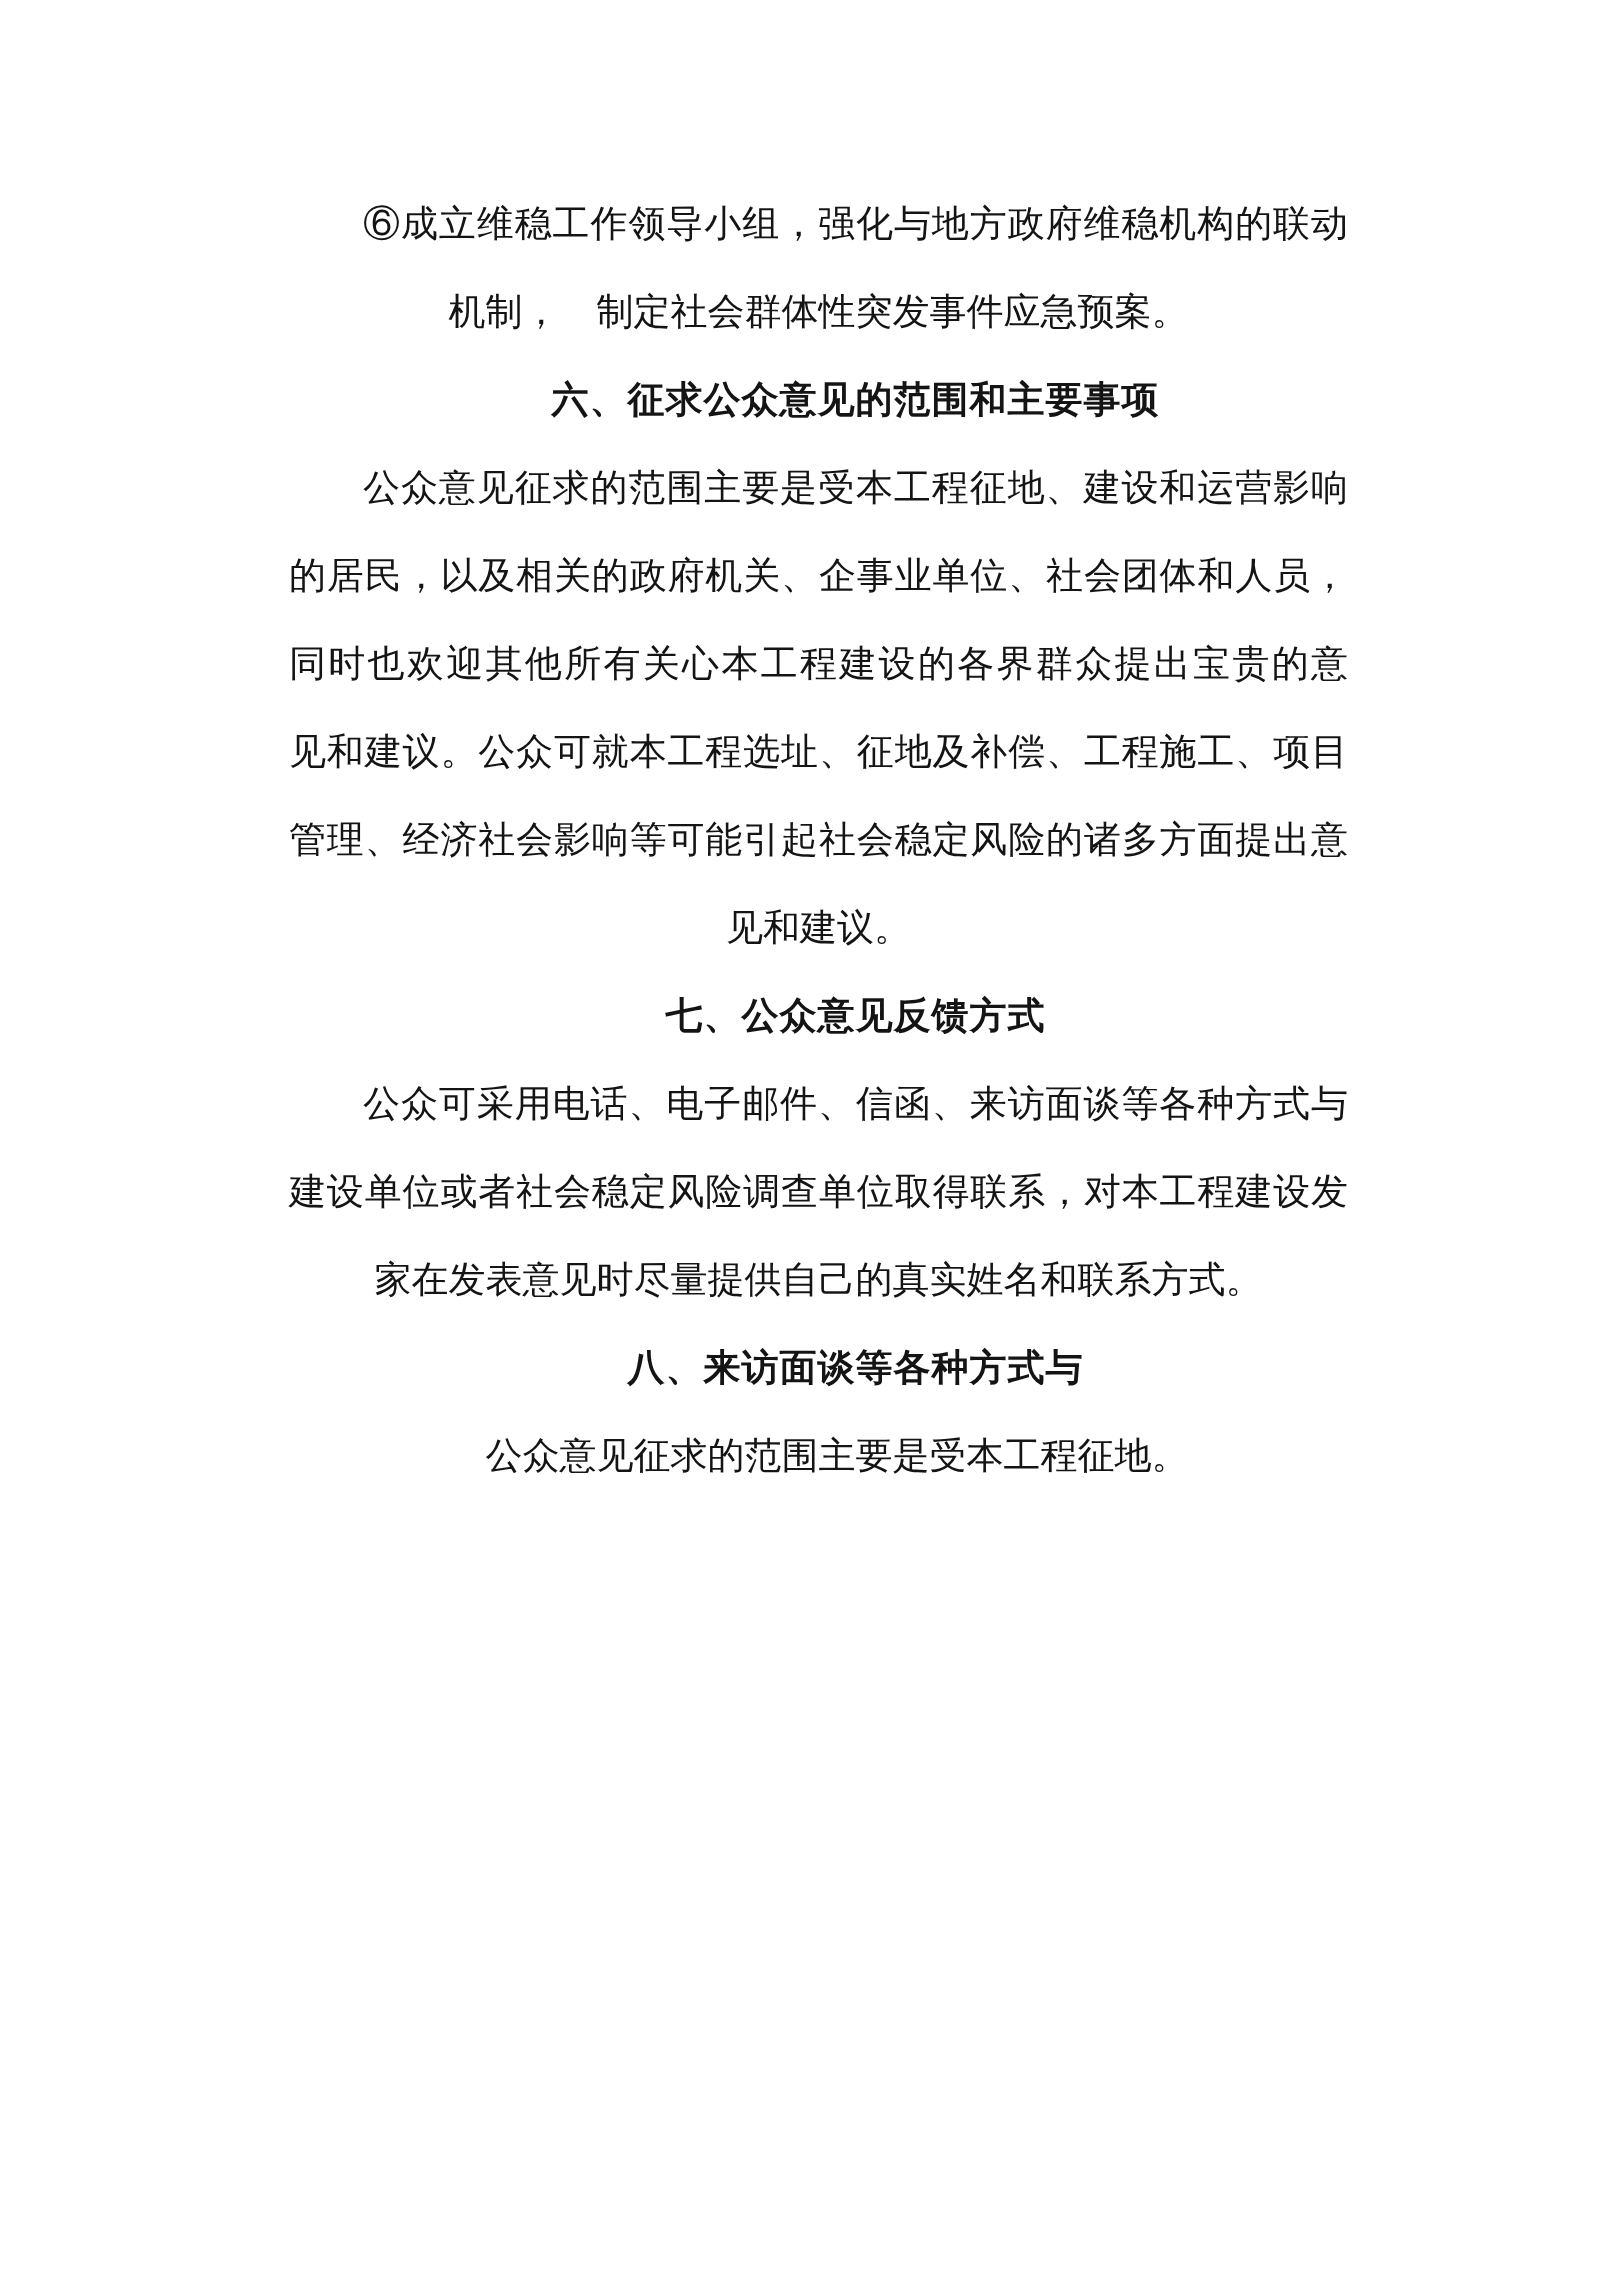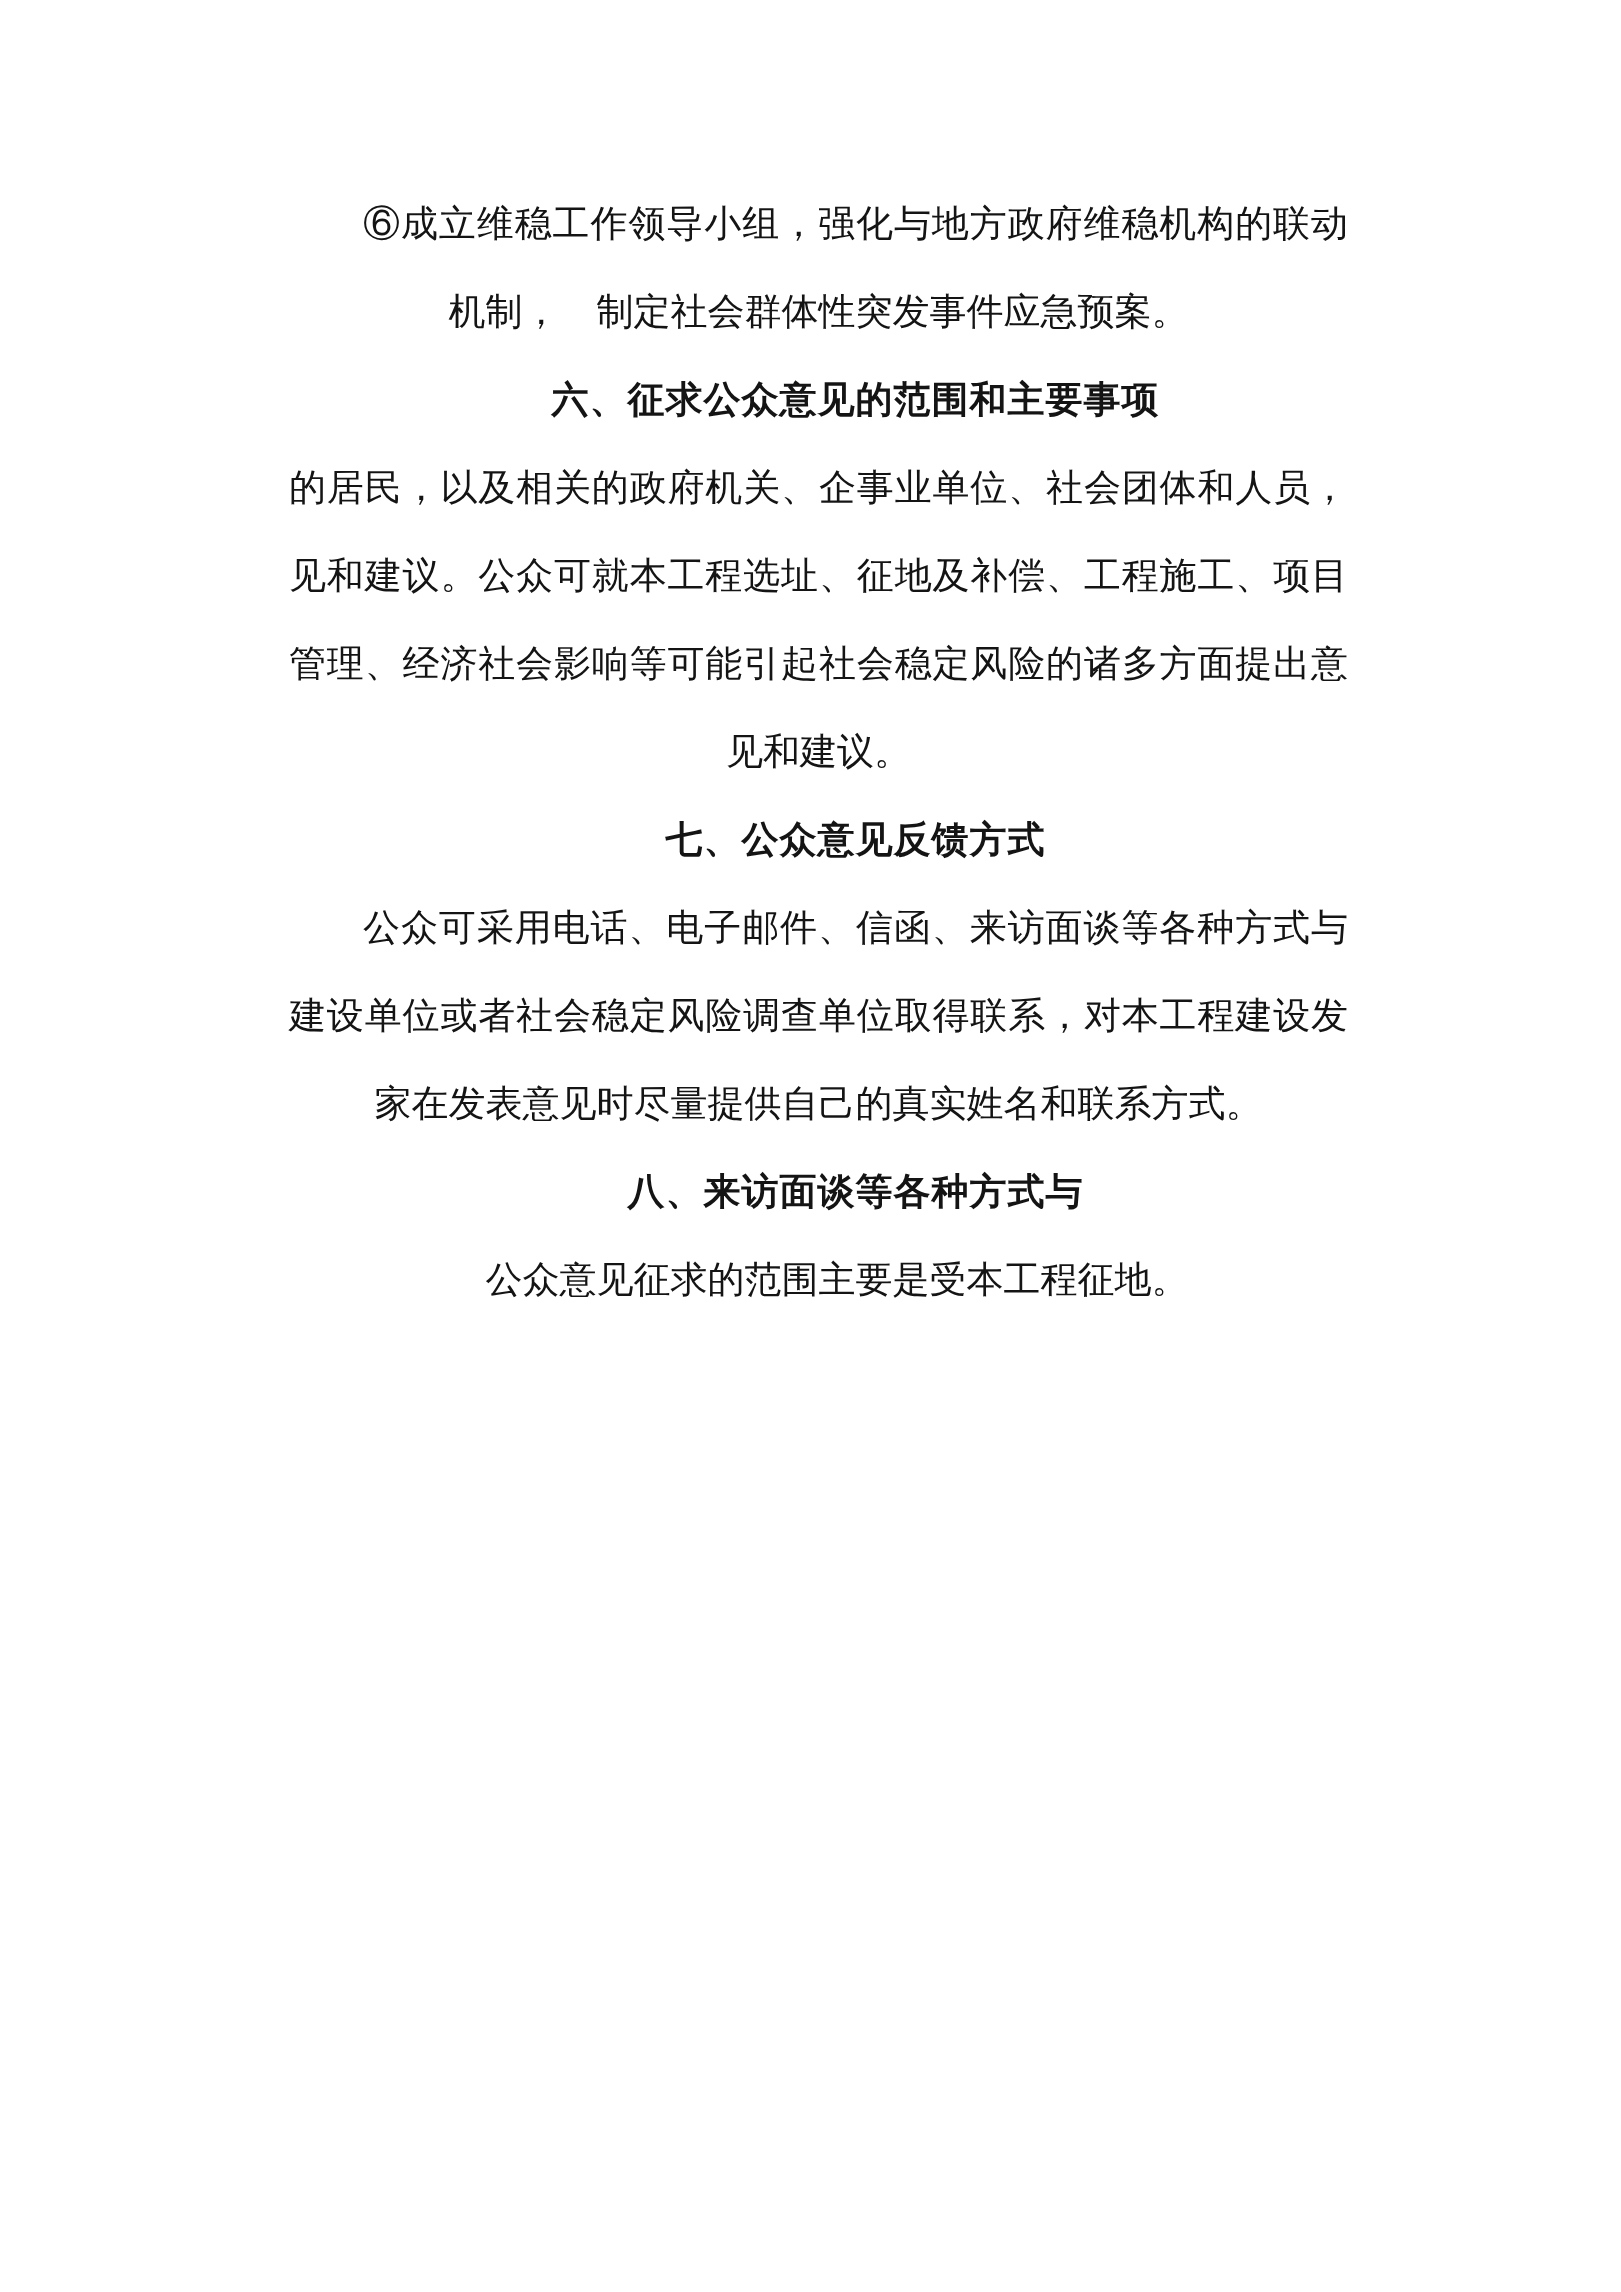--- a/index.html
+++ b/index.html
@@ -53,21 +53,23 @@
   }
 </style>
 </head>
 <body>
 
 <div class="page">
   <div class="textblock">
     <div class="ln full ind2">⑥成立维稳工作领导小组，强化与地方政府维稳机构的联动</div>
     <div class="ln">机制，　制定社会群体性突发事件应急预案。</div>
     <div class="ln heading ind2">六、征求公众意见的范围和主要事项</div>
+    <div class="ln full ind2">公众意见征求的范围主要是受本工程征地、建设和运营影响</div>
     <div class="ln full">的居民，以及相关的政府机关、企事业单位、社会团体和人员，</div>
+    <div class="ln full">同时也欢迎其他所有关心本工程建设的各界群众提出宝贵的意</div>
     <div class="ln full">见和建议。公众可就本工程选址、征地及补偿、工程施工、项目</div>
     <div class="ln full">管理、经济社会影响等可能引起社会稳定风险的诸多方面提出意</div>
     <div class="ln">见和建议。</div>
     <div class="ln heading ind2">七、公众意见反馈方式</div>
     <div class="ln full ind2">公众可采用电话、电子邮件、信函、来访面谈等各种方式与</div>
     <div class="ln full">建设单位或者社会稳定风险调查单位取得联系，对本工程建设发</div>
     <div class="ln">家在发表意见时尽量提供自己的真实姓名和联系方式。</div>
     <div class="ln heading ind2">八、来访面谈等各种方式与</div>
     <div class="ln ind1">公众意见征求的范围主要是受本工程征地。</div>
   </div>

